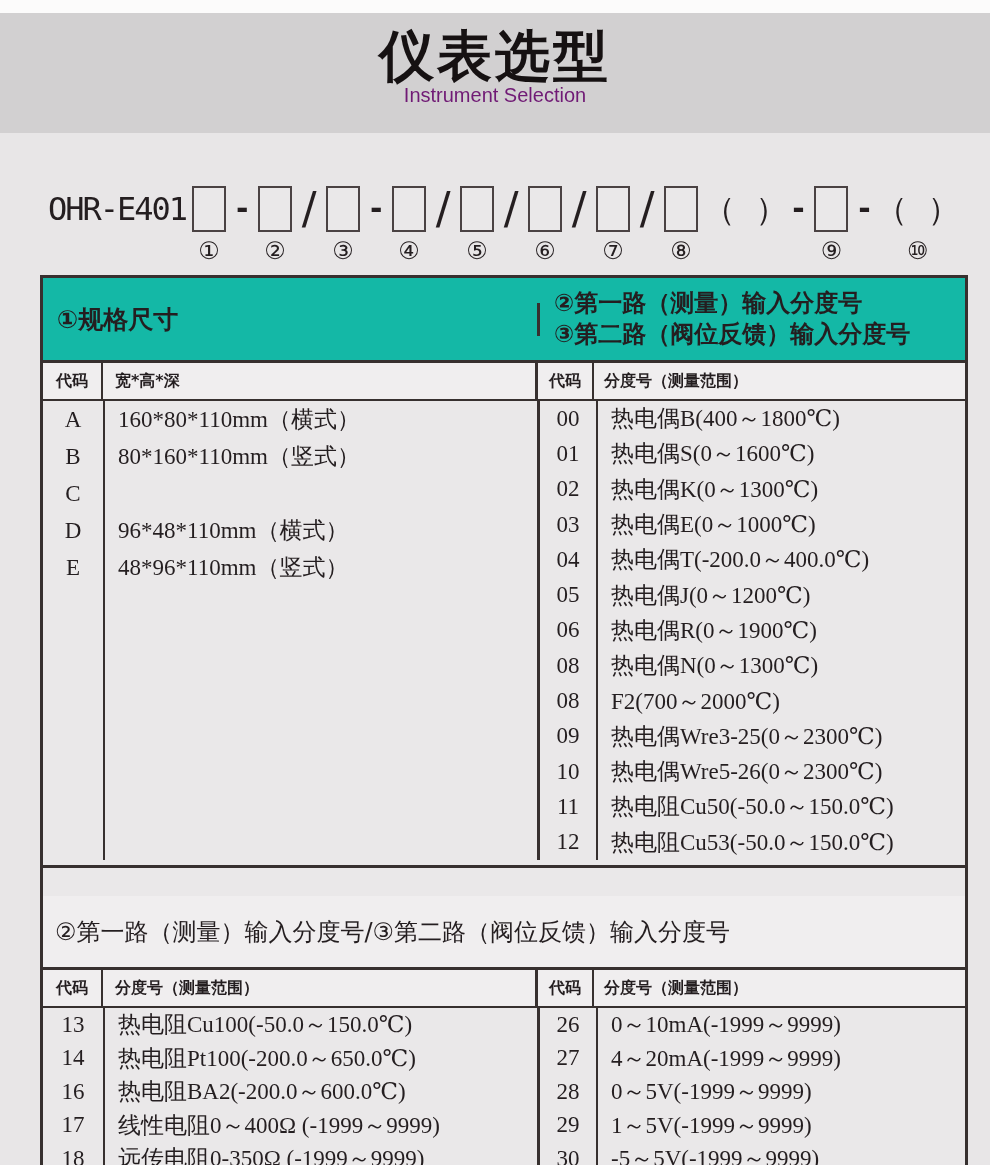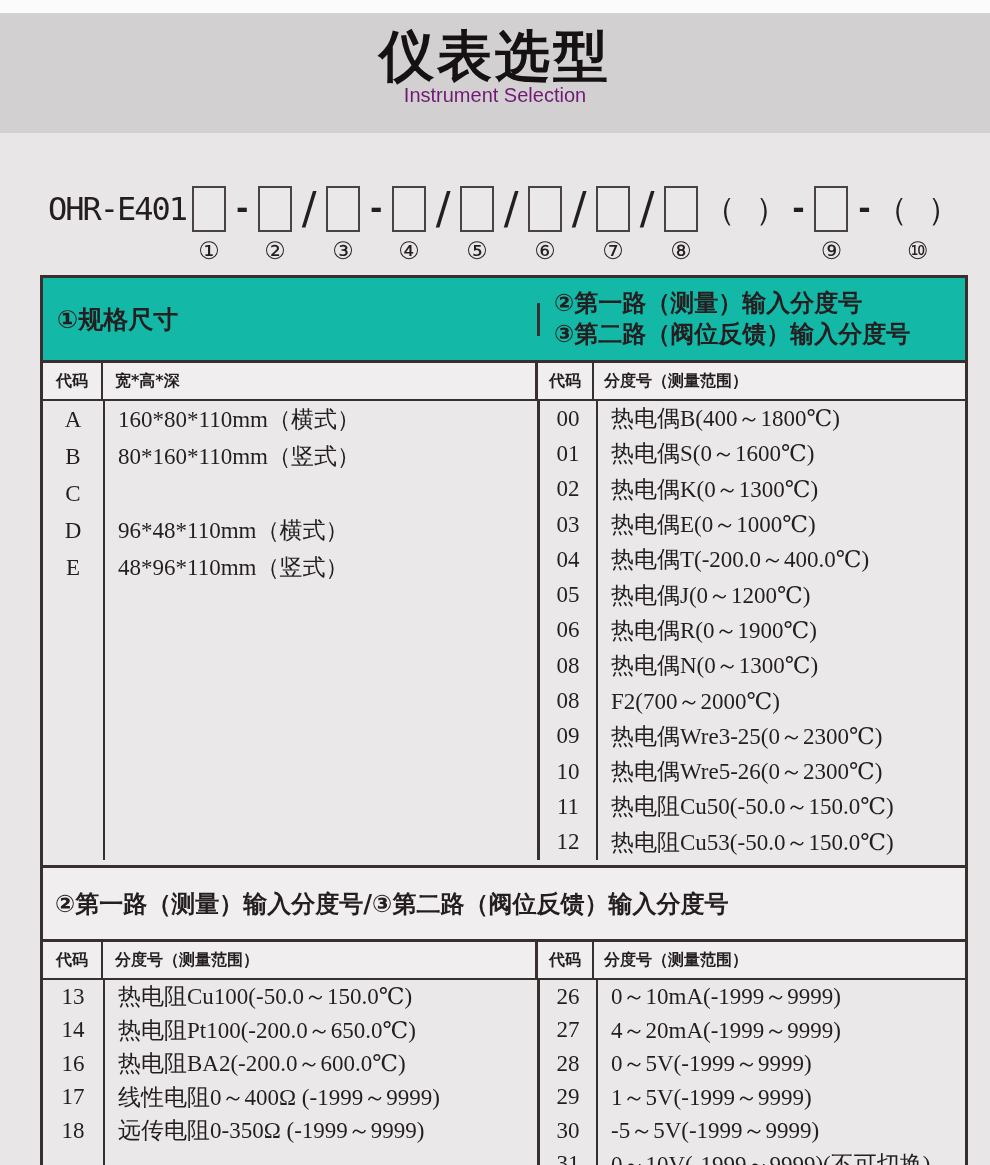--- a/index.html
+++ b/index.html
@@ -93,21 +93,21 @@
   .t1 .half-left  .trow { height: 37px; }
   .t1 .half-right .trow { height: 35.3px; }
   .t2 .trow { height: 33.5px; }
   .trow .cell.code { width: 60px; text-align: center; flex: none; }
   .half-right .trow .cell.code { width: 56px; }
   .trow .cell.val { padding-left: 15px; white-space: nowrap; }
 
   .t2-band {
     height: 74px; border-bottom: 3px solid #37302f; background: #f0eeef;
     display: flex; align-items: center; padding-left: 12px;
-    font-size: 24px; font-weight: bold;
+    font-size: 24px; font-weight: normal; margin-top: 28px;
   }
 </style>
 </head>
 <body>
 
 <div class="top-strip"></div>
 
 <div class="title-band">
   <div class="page-title">仪表选型</div>
   <div class="page-subtitle">Instrument Selection</div>

